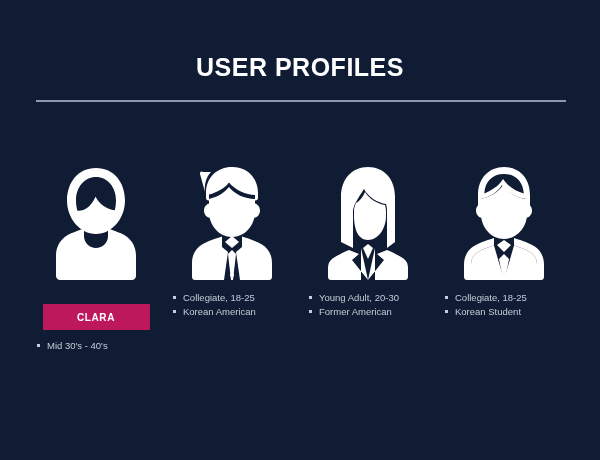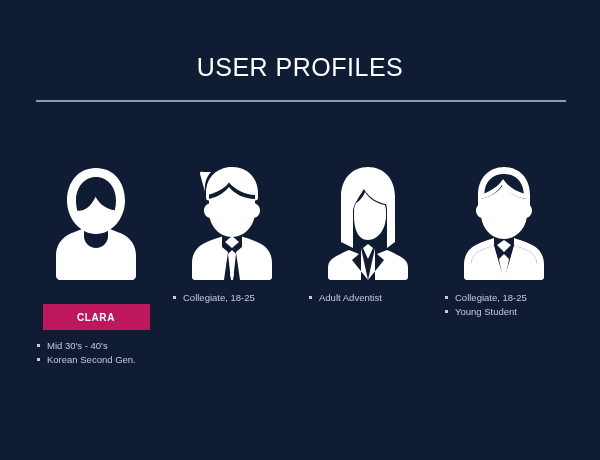--- a/index.html
+++ b/index.html
@@ -21,21 +21,21 @@
     box-sizing: border-box;
   }
   .page-title {
     position: absolute;
     top: 55px;
     left: 0;
     width: 600px;
     text-align: center;
     color: #ffffff;
     font-size: 25px;
-    font-weight: normal;
+    font-weight: bold;
     letter-spacing: 0.5px;
     line-height: 1;
   }
   .title-divider {
     position: absolute;
     top: 100px;
     left: 36px;
     width: 530px;
     height: 2px;
     background: #8e9bad;
@@ -116,70 +116,71 @@
     <div class="profile">
       <div class="avatar">
         <svg width="96" height="118" viewBox="0 0 96 118" fill="none">
           <path fill="#ffffff" d="M48 4C29.8 4 19 18.8 19 36.5C19 54.2 31.9 70 48 70C64.1 70 77 54.2 77 36.5C77 18.8 66.2 4 48 4Z M48 13C59.5 13 68 23 68 36.5C68 40 67.6 43.3 66.8 46.3C58.5 45.2 51.8 40.6 47.5 32.8C43.3 42.5 36.5 47.4 29.4 46.8C28.5 43.6 28 40.1 28 36.5C28 23 36.5 13 48 13Z"></path>
           <path fill="#ffffff" d="M36 64.5C32.5 65.8 27 67.6 22.5 69.6C13.5 73.6 8 81.8 8 91.5V112C8 114.2 9.8 116 12 116H84C86.2 116 88 114.2 88 112V91.5C88 81.8 82.5 73.6 73.5 69.6C69 67.6 63.5 65.8 60 64.5V72C60 78.6 54.6 84 48 84C41.4 84 36 78.6 36 72V64.5Z"></path>
         </svg>
       </div>
       <div class="name-bar">CLARA</div>
       <ul class="traits">
         <li><span class="bullet"></span><span>Mid 30's - 40's</span></li>
-        <li><span class="bullet"></span><span>Korean Second Gen.</span></li>
       </ul>
     </div>
 
     <div class="profile">
       <div class="avatar">
         <svg width="96" height="118" viewBox="0 0 96 118" fill="none">
           <path fill="#ffffff" d="M27 8C22 13 20 21 21 28L16 10C15.5 8 17.5 6.5 19 8L27 8Z"></path>
           <path fill="#ffffff" d="M48 3C33 3 22 13.5 22 29V34C22 35.6 23.4 36.8 25 36.5C25 36.5 25 33 25 30.5C33 28.5 41 24 45 18.5C51 26 62 31 71 31V36.5C72.6 36.8 74 35.6 74 34V29C74 13.5 63 3 48 3Z"></path>
           <path fill="#ffffff" d="M25 35V48C25 61.5 35.3 73 48 73C60.7 73 71 61.5 71 48V35C61 35 50 30 45 23C41 28 34 33 25 35Z M25 35V48C25 50 25.2 52 25.6 53.8C22.5 53.4 20 50.3 20 46.5C20 43 22.2 40.1 25 39.4V35Z M71 39.4C73.8 40.1 76 43 76 46.5C76 50.3 73.5 53.4 70.4 53.8C70.8 52 71 50 71 48V39.4Z"></path>
           <path fill="#ffffff" d="M38 72.5C33 74 24 77 18 80.5C11.5 84.3 8 91.3 8 99V113C8 114.7 9.3 116 11 116H40L44 88L38 83V72.5Z"></path>
           <path fill="#ffffff" d="M58 72.5V83L52 88L56 116H85C86.7 116 88 114.7 88 113V99C88 91.3 84.5 84.3 78 80.5C72 77 63 74 58 72.5Z"></path>
           <path fill="#ffffff" d="M48 86L44 90L47 116H49L52 90L48 86Z"></path>
           <path fill="#ffffff" d="M48 72L41 78L48 84L55 78L48 72Z"></path>
           <circle fill="#ffffff" cx="48" cy="95" r="2"></circle>
           <circle fill="#ffffff" cx="48" cy="103" r="2"></circle>
           <circle fill="#ffffff" cx="48" cy="111" r="2"></circle>
         </svg>
       </div>
       <ul class="traits">
         <li><span class="bullet"></span><span>Collegiate, 18-25</span></li>
+        <li><span class="bullet"></span><span>Korean American</span></li>
       </ul>
     </div>
 
     <div class="profile">
       <div class="avatar">
         <svg width="96" height="118" viewBox="0 0 96 118" fill="none">
           <path fill="#ffffff" d="M48 3C32 3 21 15 21 33V78L33 84V46C33 46 34 41 36 38C40 31 44 25 44 25C48 33 58 39 66 40C66 40 67 43 67 46V84L75 78V33C75 15 64 3 48 3Z M33 46C30 47 28 51 28 55C28 59 30 62.5 33 63.5V46Z M67 46V63.5C70 62.5 72 59 72 55C72 51 70 47 67 46Z"></path>
           <path fill="#ffffff" d="M36 39C36 39 42 36 45 28C49 35 58 40 65 41C65 41 66 44 66 47V52C66 65 58 76 48 76C38 76 34 65 34 52V47C34 43 36 39 36 39Z"></path>
           <path fill="#ffffff" d="M41 76V84L48 116L32 96L39 90L29 86C23 88.5 16 92 12 95C9 97.3 8 100.5 8 104V113C8 114.7 9.3 116 11 116H41V76Z"></path>
           <path fill="#ffffff" d="M55 76V116H85C86.7 116 88 114.7 88 113V104C88 100.5 87 97.3 84 95C80 92 73 88.5 67 86L57 90L64 96L48 116L55 84V76Z"></path>
           <path fill="#ffffff" d="M43 84L48 95L53 84L48 80L43 84Z"></path>
         </svg>
       </div>
       <ul class="traits">
-        <li><span class="bullet"></span><span>Adult Adventist</span></li>
+        <li><span class="bullet"></span><span>Young Adult, 20-30</span></li>
+        <li><span class="bullet"></span><span>Former American</span></li>
       </ul>
     </div>
 
     <div class="profile">
       <div class="avatar">
         <svg width="96" height="118" viewBox="0 0 96 118" fill="none">
           <path fill="#ffffff" d="M48 3C33 3 22 14 22 31V43C22 44.7 23.3 46 25 46C25 46 25 39 25 35C34 33 42 28 46 21C50 29 62 34 71 35V46C72.7 46 74 44.7 74 43V31C74 14 63 3 48 3Z M48 10C59.5 10 67 17.5 67.8 29.5C60 27.5 52 22.5 47 15C43 22 34 27.5 28.3 29.4C29 17.5 36.5 10 48 10Z"></path>
           <path fill="#ffffff" d="M25 35V50C25 63.5 35.3 75 48 75C60.7 75 71 63.5 71 50V35C62 34 51 29 47 21C43 28 34 33 25 35Z M32 37.5V50C32 60 39 68 48 68C57 68 64 60 64 50V40.5C56 38.5 49 34 46 28.5C42 33 37 36 32 37.5Z M25 39.5C22.3 40.2 20 43 20 46.5C20 50.2 22.4 53.3 25.5 53.8C25.2 52.5 25 51.2 25 50V39.5Z M71 39.5V50C71 51.2 70.8 52.5 70.5 53.8C73.6 53.3 76 50.2 76 46.5C76 43 73.7 40.2 71 39.5Z"></path>
           <path fill="#ffffff" d="M38 74C33 75.5 24 78.5 18 82C11.5 85.8 8 92.8 8 100.5V113C8 114.7 9.3 116 11 116H15V100.5C15 95.3 17.4 90.8 22 88C26.5 85.3 33 83 38 81.5V74Z"></path>
           <path fill="#ffffff" d="M58 74V81.5C63 83 69.5 85.3 74 88C78.6 90.8 81 95.3 81 100.5V116H85C86.7 116 88 114.7 88 113V100.5C88 92.8 84.5 85.8 78 82C72 78.5 63 75.5 58 74Z"></path>
           <path fill="#ffffff" d="M15 100.5V116H81V100.5C81 95.3 78.6 90.8 74 88C69.5 85.3 63 83 58 81.5L48 116L38 81.5C33 83 26.5 85.3 22 88C17.4 90.8 15 95.3 15 100.5Z M41 81L48 88L55 81L48 76L41 81Z"></path>
           <path fill="#ffffff" d="M48 90L43 95L47 116H49L53 95L48 90Z"></path>
         </svg>
       </div>
       <ul class="traits">
         <li><span class="bullet"></span><span>Collegiate, 18-25</span></li>
-        <li><span class="bullet"></span><span>Young Student</span></li>
+        <li><span class="bullet"></span><span>Korean Student</span></li>
       </ul>
     </div>
 
   </div>
 </div>
 
 </body></html>

